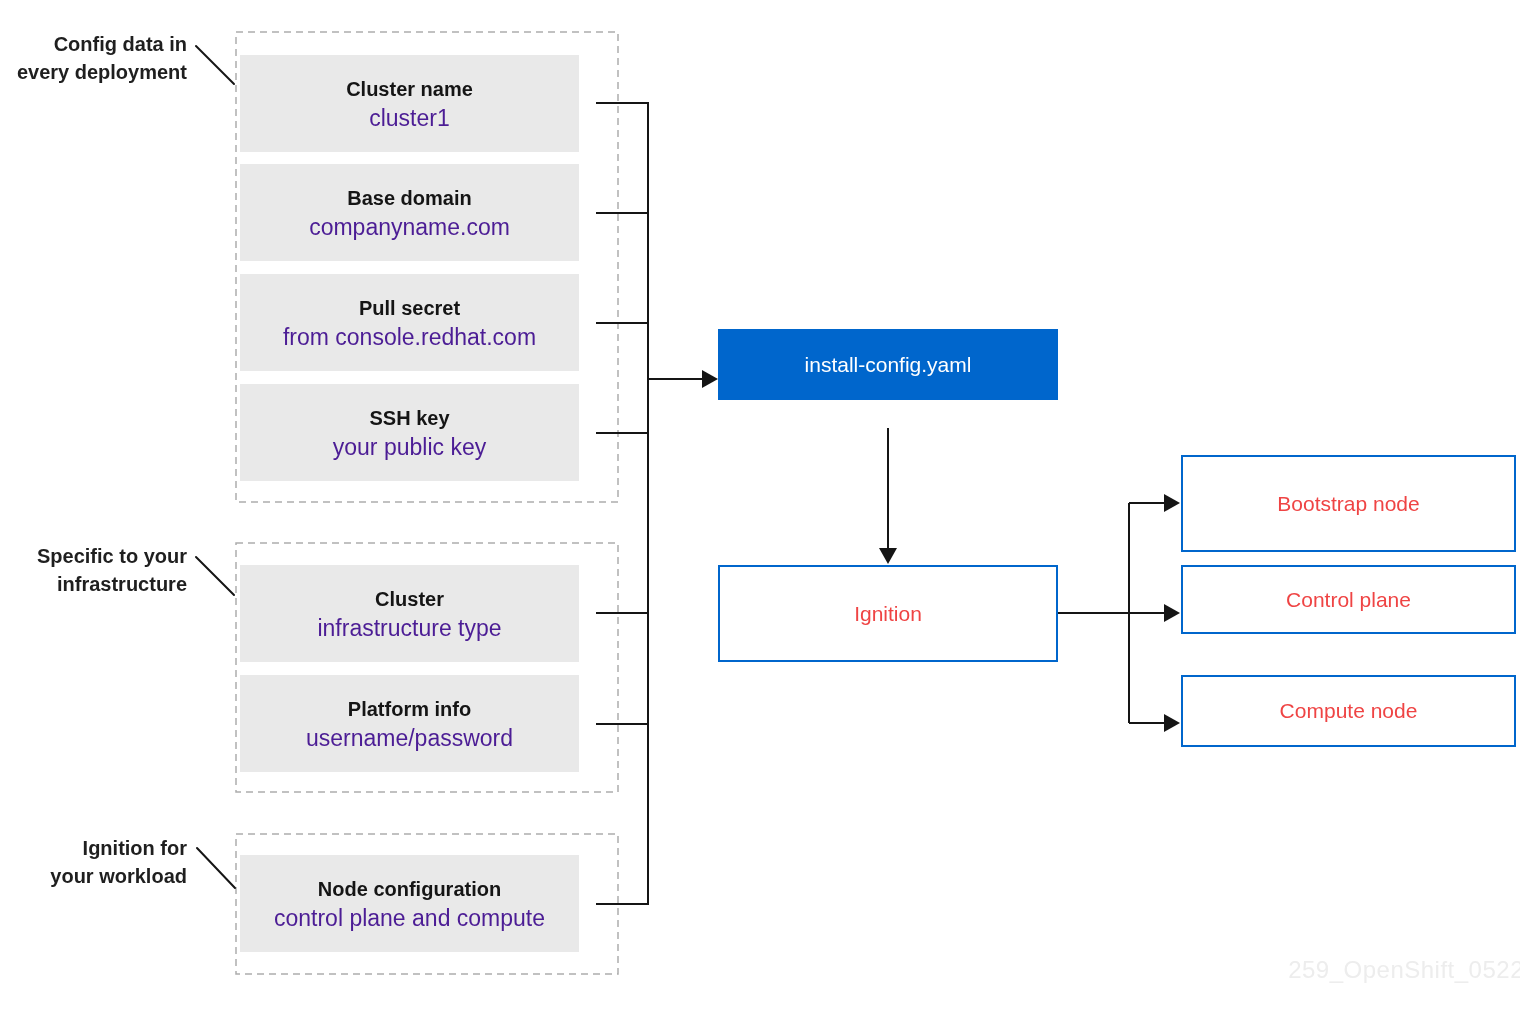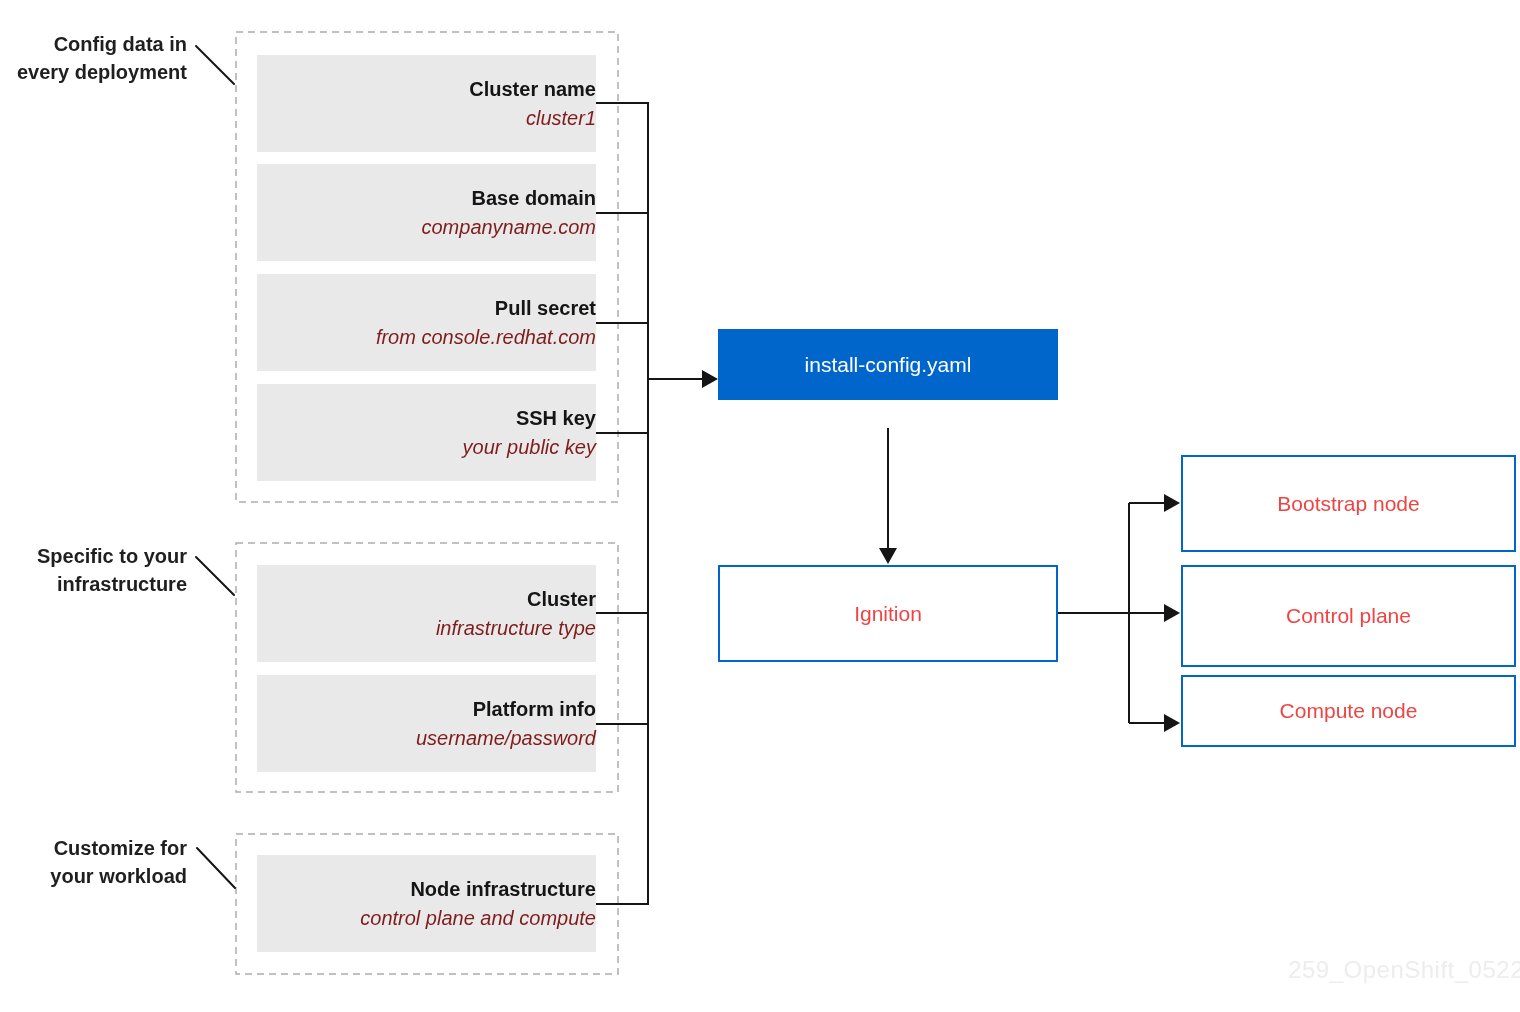--- a/index.html
+++ b/index.html
@@ -11,32 +11,32 @@
     font-family: "Liberation Sans", sans-serif;
     color: #151515;
     overflow: hidden;
     padding-left: 10px;
   }
   svg.wires { position: absolute; left: 0; top: 0; width: 1520px; height: 1012px; }
 
   
   .gbox {
     position: absolute;
-    left: 257px;
+    left: 240px;
     width: 339px;
     height: 97px;
     background: #e9e9e9;
     display: flex;
     flex-direction: column;
-    align-items: flex-end;
+    align-items: center;
     justify-content: center;
     text-align: center;
   }
   .gbox .title { font-weight: bold; font-size: 20px; line-height: 29px; color: #151515; }
-  .gbox .subtitle { font-weight: normal; font-size: 20px; line-height: 29px; color: #7f1d1d; font-style: italic; }
+  .gbox .subtitle { font-weight: normal; font-size: 23px; line-height: 29px; color: #4c1d95; }
 
   
   .note {
     position: absolute;
     left: 0;
     width: 187px;
     text-align: right;
     font-weight: bold;
     font-size: 20px;
     line-height: 28px;
@@ -59,21 +59,21 @@
     position: absolute;
     background: #ffffff;
     border: 2px solid #0066cc;
     box-sizing: border-box;
     display: flex; align-items: center; justify-content: center;
     font-size: 21px;
     color: #ef4444;
   }
   .ignition { left: 718px; top: 565px; width: 340px; height: 97px; }
   .node-a   { left: 1181px; top: 455px; width: 335px; height: 97px; }
-  .node-b   { left: 1181px; top: 565px; width: 335px; height: 102px; text-align: right; }
+  .node-b   { left: 1181px; top: 565px; width: 335px; height: 69px; text-align: right; }
   .node-c   { left: 1181px; top: 675px; width: 335px; height: 72px; }
 
   .watermark {
     position: absolute;
     right: 6px; top: 956px;
     font-size: 24px;
     color: #ededed;
     letter-spacing: 0.5px;
   }
 </style>
@@ -119,21 +119,21 @@
 
   <div class="note" style="top:30px">
     <div>Config data in</div>
     <div>every deployment</div>
   </div>
   <div class="note" style="top:542px">
     <div>Specific to your</div>
     <div>infrastructure</div>
   </div>
   <div class="note" style="top:834px">
-    <div>Customize for</div>
+    <div>Ignition for</div>
     <div>your workload</div>
   </div>
 
   <div class="gbox" style="top:55px">
     <div class="title">Cluster name</div>
     <div class="subtitle">cluster1</div>
   </div>
   <div class="gbox" style="top:164px">
     <div class="title">Base domain</div>
     <div class="subtitle">companyname.com</div>
@@ -150,21 +150,21 @@
   <div class="gbox" style="top:565px">
     <div class="title">Cluster</div>
     <div class="subtitle">infrastructure type</div>
   </div>
   <div class="gbox" style="top:675px">
     <div class="title">Platform info</div>
     <div class="subtitle">username/password</div>
   </div>
 
   <div class="gbox" style="top:855px">
-    <div class="title">Node infrastructure</div>
+    <div class="title">Node configuration</div>
     <div class="subtitle">control plane and compute</div>
   </div>
 
   <div class="bluebox">install-config.yaml</div>
   <div class="outline ignition">Ignition</div>
 
   <div class="outline node-a">Bootstrap node</div>
   <div class="outline node-b">Control plane</div>
   <div class="outline node-c">Compute node</div>
 

